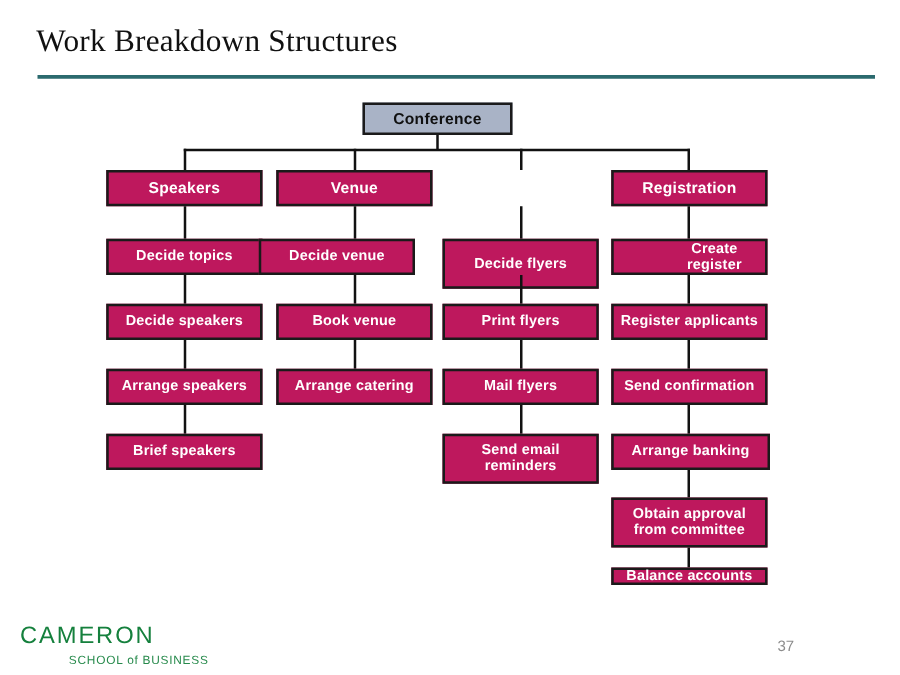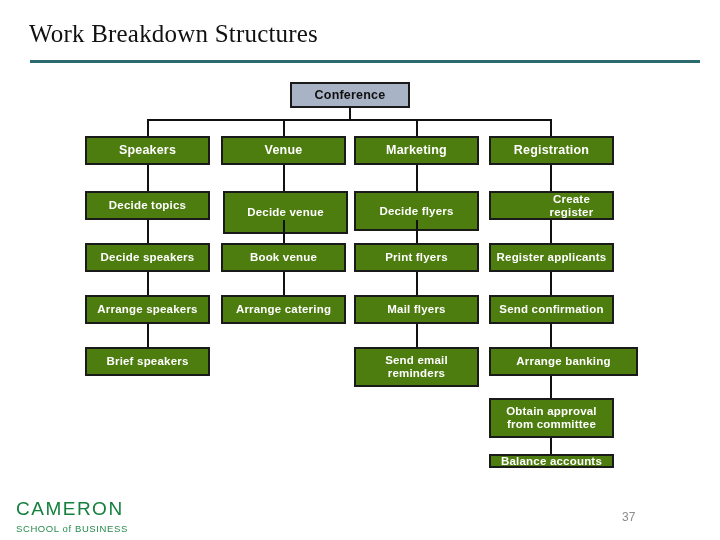--- a/index.html
+++ b/index.html
@@ -42,21 +42,21 @@
     left: 0;
     top: 0;
     width: 720px;
     height: 540px;
   }
 
   .wbs-node {
     position: absolute;
     box-sizing: border-box;
     border: 2px solid #1a1a1a;
-    background: #4d7c0f;
+    background: #be185d;
     color: #ffffff;
     font-family: "Liberation Sans", sans-serif;
     font-size: 11.5px;
     font-weight: bold;
     letter-spacing: 0.2px;
     display: flex;
     align-items: center;
     justify-content: center;
     text-align: center;
     line-height: 13px;
@@ -92,20 +92,21 @@
     font-size: 19px;
     letter-spacing: 1.5px;
     display: block;
   }
   #logo-tagline {
     font-size: 9.5px;
     letter-spacing: 0.6px;
     display: block;
     margin-top: 6px;
     opacity: 0.92;
+    text-align: center;
   }
   #page-number {
     position: absolute;
     left: 622px;
     top: 510px;
     font-family: "Liberation Sans", sans-serif;
     font-size: 12px;
     color: #8c8c8c;
     text-align: right;
   }
@@ -142,29 +143,28 @@
     <div class="connector v" style="left:147px; top:272px; height:23px;"></div>
 
     <div class="wbs-node" style="left:85px; top:295px; width:125px; height:29px;">Arrange speakers</div>
     <div class="connector v" style="left:147px; top:324px; height:23px;"></div>
 
     <div class="wbs-node" style="left:85px; top:347px; width:125px; height:29px;">Brief speakers</div>
 
     <div class="wbs-node level1" style="left:221px; top:136px; width:125px; height:29px;">Venue</div>
     <div class="connector v" style="left:283px; top:165px; height:26px;"></div>
 
-    <div class="wbs-node" style="left:223px; top:191px; width:125px; height:43px;">Decide venue</div>
+    <div class="wbs-node" style="left:207px; top:191px; width:125px; height:29px;">Decide venue</div>
     <div class="connector v" style="left:283px; top:220px; height:23px;"></div>
 
     <div class="wbs-node" style="left:221px; top:243px; width:125px; height:29px;">Book venue</div>
     <div class="connector v" style="left:283px; top:272px; height:23px;"></div>
 
     <div class="wbs-node" style="left:221px; top:295px; width:125px; height:29px;">Arrange catering</div>
 
-    <div class="wbs-node level1" style="left:354px; top:136px; width:125px; height:29px;">Marketing</div>
     <div class="connector v" style="left:416px; top:165px; height:26px;"></div>
 
     <div class="wbs-node" style="left:354px; top:191px; width:125px; height:40px;">Decide flyers</div>
     <div class="connector v" style="left:416px; top:220px; height:23px;"></div>
 
     <div class="wbs-node" style="left:354px; top:243px; width:125px; height:29px;">Print flyers</div>
     <div class="connector v" style="left:416px; top:272px; height:23px;"></div>
 
     <div class="wbs-node" style="left:354px; top:295px; width:125px; height:29px;">Mail flyers</div>
     <div class="connector v" style="left:416px; top:324px; height:23px;"></div>
@@ -177,21 +177,21 @@
 
     <div class="wbs-node" style="left:489px; top:191px; width:125px; height:29px;padding-left:40px;">Create register</div>
     <div class="connector v" style="left:550px; top:220px; height:23px;"></div>
 
     <div class="wbs-node" style="left:489px; top:243px; width:125px; height:29px;">Register applicants</div>
     <div class="connector v" style="left:550px; top:272px; height:23px;"></div>
 
     <div class="wbs-node" style="left:489px; top:295px; width:125px; height:29px;">Send confirmation</div>
     <div class="connector v" style="left:550px; top:324px; height:23px;"></div>
 
-    <div class="wbs-node" style="left:489px; top:347px; width:149px; height:29px;">Arrange banking</div>
+    <div class="wbs-node" style="left:489px; top:347px; width:127px; height:29px;">Arrange banking</div>
     <div class="connector v" style="left:550px; top:376px; height:22px;"></div>
 
     <div class="wbs-node" style="left:489px; top:398px; width:125px; height:40px;">Obtain approval
 from committee</div>
     <div class="connector v" style="left:550px; top:438px; height:16px;"></div>
 
     <div class="wbs-node" style="left:489px; top:454px; width:125px; height:14px;">Balance accounts</div>
 
   </div>
 

